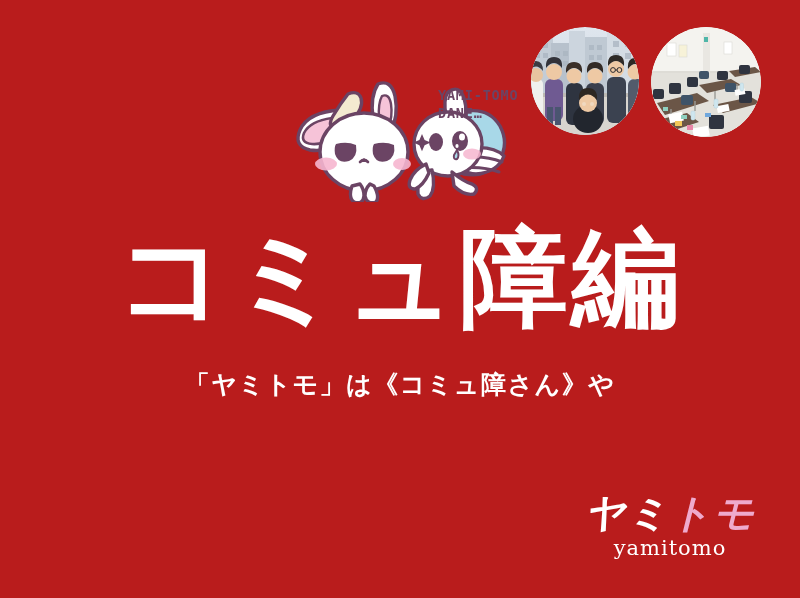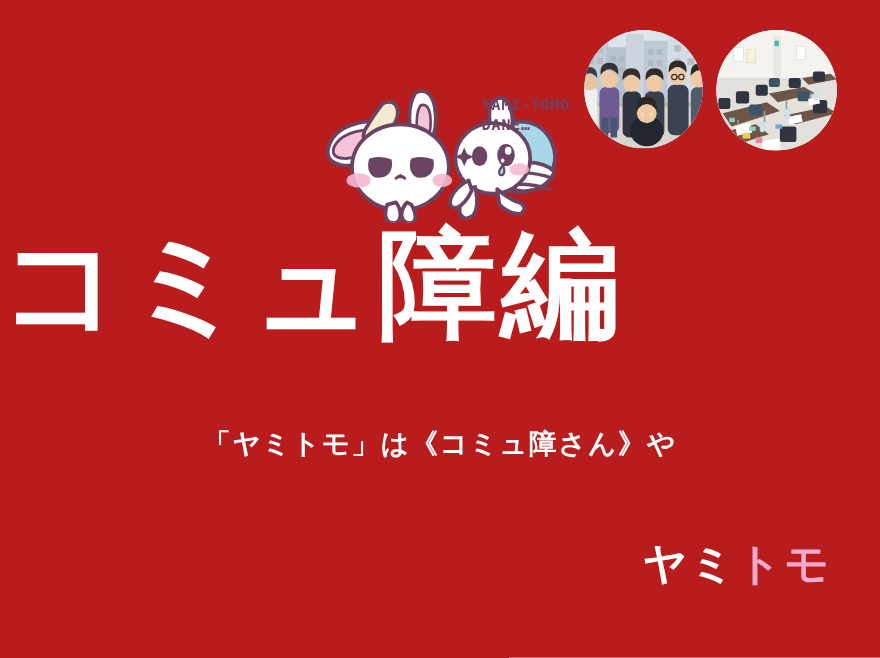--- a/index.html
+++ b/index.html
@@ -47,23 +47,23 @@
     top: 78px;
     width: 254px;
     height: 124px;
   }
   #mascot svg { display:block; width: 100%; height: 100%; }
 
   
   #main-title {
     position: absolute;
     left: 0;
-    top: 205px;
+    top: 224px;
     width: 800px;
-    text-align: left;
+    text-align: center;
     color: #ffffff;
     font-family: "DejaVu Sans", sans-serif;
     font-size: 108px;
     font-weight: bold;
     line-height: 1;
     letter-spacing: 4px;
     white-space: nowrap;
   }
 
   
@@ -73,37 +73,38 @@
     top: 366px;
     width: 800px;
     text-align: center;
     color: #ffffff;
     font-family: "DejaVu Sans", sans-serif;
     font-size: 25px;
     font-weight: bold;
     line-height: 1.5;
     letter-spacing: 1.5px;
   }
-  #subtitle .sub-line { display: block; white-space: nowrap; margin-top: 19px; }
+  #subtitle .sub-line { display: block; white-space: nowrap; }
 
   
   #logo {
     position: absolute;
     left: 560px;
     top: 492px;
     width: 220px;
     text-align: center;
   }
   #logo-wordmark {
     font-family: "DejaVu Sans", sans-serif;
     font-size: 40px;
     font-weight: bold;
     line-height: 1.05;
     letter-spacing: 2px;
     white-space: nowrap;
+    font-style: italic;
   }
   .logo-yami { color: #ffffff; }
   .logo-tomo { color: #efaacd; }
   #logo-roman {
     margin-top: 2px;
     color: #ffffff;
     font-family: "DejaVu Serif", serif;
     font-size: 21px;
     letter-spacing: 1px;
   }
@@ -335,15 +336,16 @@
   <div id="main-title">コミュ障編</div>
 
   <div id="subtitle">
     <span class="sub-line">「ヤミトモ」は《コミュ障さん》や</span>
   </div>
 
   <div id="logo">
     <div id="logo-wordmark">
       <span class="logo-yami">ヤミ</span><span class="logo-tomo">トモ</span>
     </div>
+    <div id="logo-roman">yamitomo</div>
   </div>
 
 </div>
 
 </body></html>

